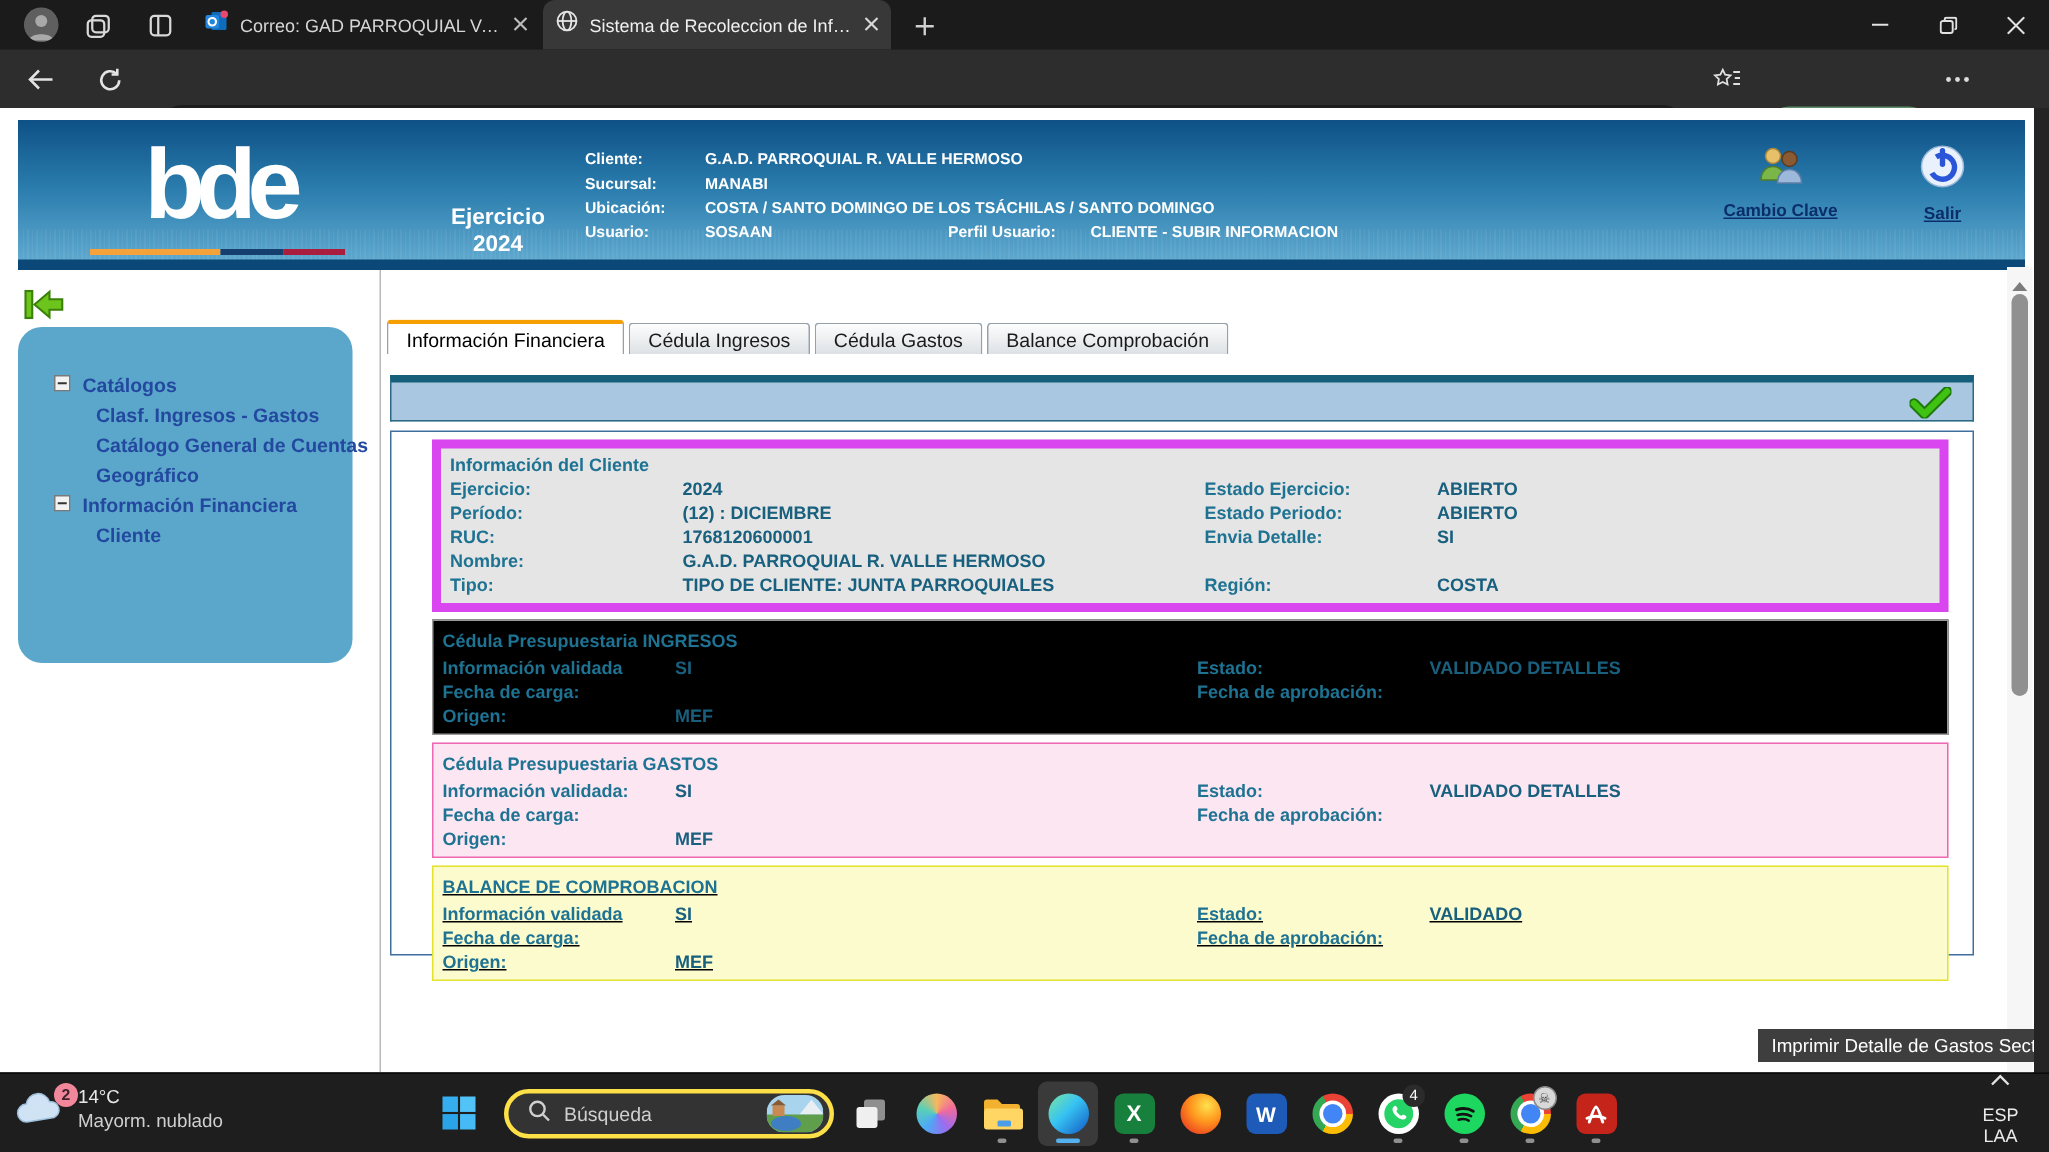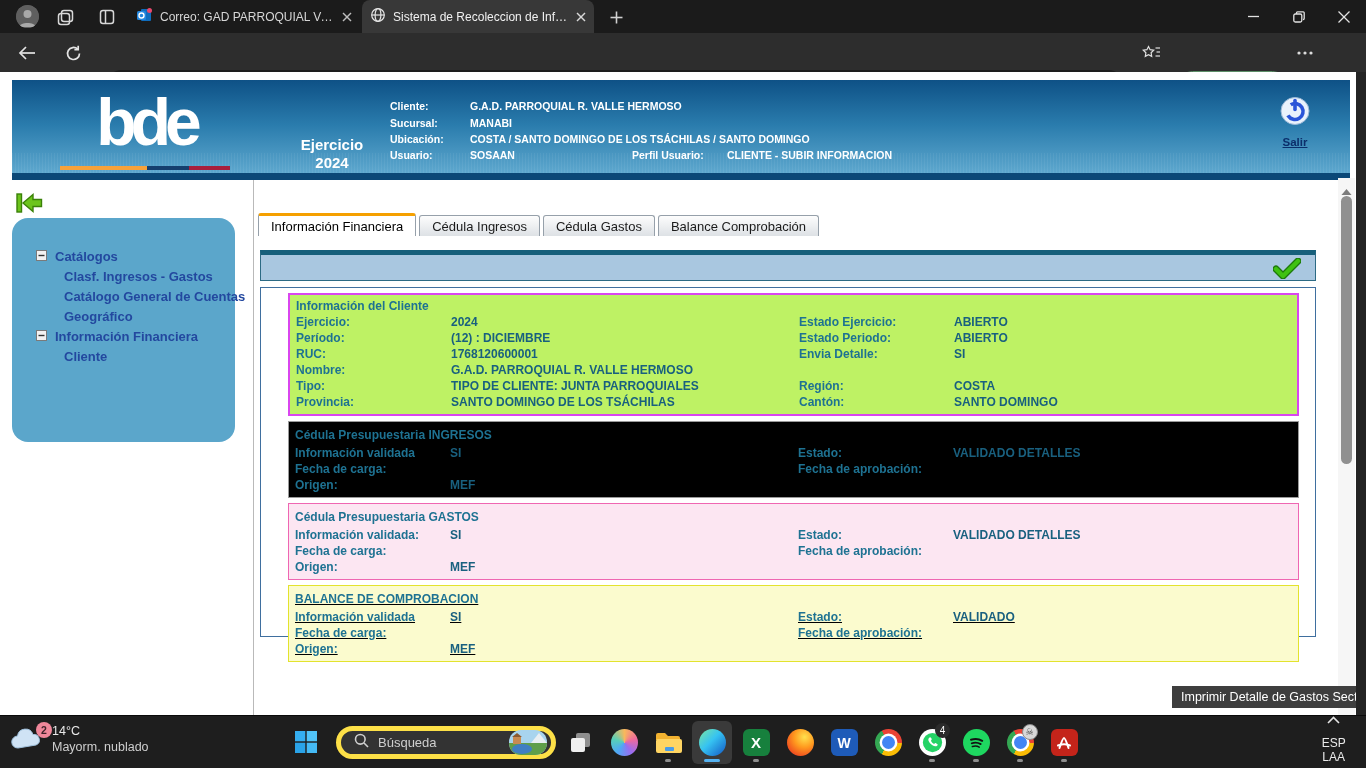--- a/index.html
+++ b/index.html
@@ -58,21 +58,21 @@
   .divider-v { position:absolute; left:253px; top:108px; width:1px; height:535px; background:#b9b9b9; }
 
   .tabs-row { position:absolute; left:258px; top:141px; display:flex; align-items:flex-end; }
   .tab-item { height:21px; margin-right:3px; padding:0 12px; display:flex; align-items:center; font-size:13px; color:#1b1b1b; background:linear-gradient(#fdfdfd,#dde1e5); border:1px solid #96a0aa; border-bottom:none; border-radius:3px 3px 0 0; }
   .tab-item.active { height:23px; background:#fff; border-top:3px solid #f5a000; color:#000; }
 
   .toolbar { position:absolute; left:260px; top:178px; width:1056px; height:31px; background:#a9c7e0; border:1px solid #2c6a84; border-top:5px solid #165f7b; }
   .toolbar .chk { position:absolute; right:14px; top:3px; }
 
   .content-box { position:absolute; left:260px; top:215px; width:1056px; height:350px; border:1px solid #3f6f9f; background:#fff; padding:5px 16px 0 27px; }
-  .client-box { border:2px solid #d946ef; background:#bef264; padding:2px 6px 4px 6px; margin-bottom:5px; }
+  .client-box { border:6px solid #d946ef; background:#e5e5e5; padding:2px 6px 4px 6px; margin-bottom:5px; }
   .sec { border:1px solid; padding:2px 6px 4px 6px; margin-bottom:5px; }
   .sec0 { background:#000000; border-color:#9a9a9a;text-decoration:underline; }
   .sec1 { background:#fce6f2; border-color:#ef66b2; }
   .sec2 { background:#fbfbce; border-color:#e3e32e;text-decoration:underline; }
   .sec-title, .crow { display:flex; height:16px; align-items:center; font-size:12px; font-weight:bold; white-space:nowrap; }
   .sec-title { color:#1e7292; height:17px; }
   .sec .sec-title { height:21px; }
   .lab { color:#1e7292; }
   .val { color:#19607f; }
   .c1 { width:155px; } .c2 { width:348px; } .c3 { width:155px; } .c4 { flex:1; }
@@ -81,21 +81,21 @@
   .sb-up { position:absolute; top:4px; left:3px; }
   .sb-thumb { position:absolute; top:18px; left:3px; width:11px; height:268px; background:#909090; border-radius:6px; }
   .tooltip-inner { position:absolute; left:1172px; top:614px; background:#3e3e3e; color:#fff; font-size:12.5px; padding:4px 9px; white-space:nowrap; }
 
   
   .taskbar { position:absolute; left:0; right:0; bottom:0; height:53px; background:#1e1e1e; border-top:1px solid #0a0a0a; }
   .weather { position:absolute; left:10px; top:7px; display:flex; align-items:center; gap:8px; }
   .weather .wtxt { color:#e8e8e8; font-size:12.5px; line-height:16px; }
   .wbadge { position:absolute; left:26px; top:-4px; width:16px; height:16px; border-radius:50%; background:#f0879a; color:#40222a; font-size:10.5px; font-weight:bold; display:flex; align-items:center; justify-content:center; }
   .start { position:absolute; left:294px; top:14px; }
-  .searchpill { position:absolute; left:336px; top:10px; width:220px; height:33px; border-radius:17px; background:#333333; border:5px solid #fde047; display:flex; align-items:center; padding:0 4px 0 13px; }
+  .searchpill { position:absolute; left:336px; top:10px; width:220px; height:33px; border-radius:17px; background:#333333; border:3px solid #fde047; display:flex; align-items:center; padding:0 4px 0 13px; }
   .searchpill .stxt { color:#cfcfcf; font-size:13px; margin-left:9px; flex:1; }
   .scene { width:38px; height:25px; border-radius:12px; overflow:hidden; }
   .tb-icons { position:absolute; left:560px; top:5px; display:flex; gap:4px; }
   .tbi { width:40px; height:43px; display:flex; align-items:center; justify-content:center; position:relative; border-radius:6px; }
   .tbi.active-app { background:#3a3a3a; }
   .rdot { position:absolute; bottom:2px; left:50%; transform:translateX(-50%); width:6px; height:3px; border-radius:2px; background:#8f8f8f; }
   .rbar { position:absolute; bottom:2px; left:50%; transform:translateX(-50%); width:16px; height:3px; border-radius:2px; background:#55b2f1; }
   .sq26 { width:27px; height:27px; border-radius:6px; display:flex; align-items:center; justify-content:center; font-weight:bold; color:#fff; }
   .circ27 { width:27px; height:27px; border-radius:50%; position:relative; }
   .appbadge { position:absolute; top:2px; right:2px; width:15px; height:15px; border-radius:50%; background:#2b2b2b; color:#fff; font-size:10px; display:flex; align-items:center; justify-content:center; }
@@ -272,20 +272,31 @@
           <span>COSTA / SANTO DOMINGO DE LOS TSÁCHILAS / SANTO DOMINGO</span>
         </div>
         <div class="hrow">
           <span class="hlab">Usuario:</span>
           <span class="hval-fixed">SOSAAN</span>
           <span class="perfil-lab">Perfil Usuario:</span>
           <span>CLIENTE - SUBIR INFORMACION</span>
         </div>
       </div>
 
+      <div class="hdr-link hdr-cambio">
+        <span>
+          <svg width="36" height="28" viewBox="0 0 36 28">
+              <circle cx="13" cy="8" r="5" fill="#e8c06a" stroke="#a8863a"></circle>
+              <path d="M5 24c0-6 4-9 8-9s8 3 8 9z" fill="#7ab648" stroke="#4d7d2a"></path>
+              <circle cx="24" cy="10" r="5" fill="#8a5a33" stroke="#5d3a1e"></circle>
+              <path d="M16 26c0-6 4-9 8-9s8 3 8 9z" fill="#9cb8da" stroke="#5e7da5"></path>
+            </svg>
+        </span>
+        <br><span class="lk">Cambio Clave</span>
+      </div>
       <div class="hdr-link hdr-salir">
         <span>
           <svg width="32" height="30" viewBox="0 0 32 30">
               <ellipse cx="16" cy="15" rx="14" ry="13.5" fill="#e9f2fc" stroke="#9bb8d8"></ellipse>
               <circle cx="16" cy="15.5" r="8" fill="none" stroke="#2a55d8" stroke-width="3.6" stroke-dasharray="38 13" transform="rotate(-122 16 15.5)"></circle>
               <line x1="16" y1="4.5" x2="16" y2="13.5" stroke="#2a55d8" stroke-width="3.6" stroke-linecap="round"></line>
             </svg>
         </span>
         <br><span class="lk">Salir</span>
       </div>
@@ -385,26 +396,20 @@
             <span class="val c2">G.A.D. PARROQUIAL R. VALLE HERMOSO</span>
             <span class="lab c3"></span>
             <span class="val c4"></span>
           </div>
         <div class="crow">
             <span class="lab c1">Tipo:</span>
             <span class="val c2">TIPO DE CLIENTE: JUNTA PARROQUIALES</span>
             <span class="lab c3">Región:</span>
             <span class="val c4">COSTA</span>
           </div>
-        <div class="crow">
-            <span class="lab c1">Provincia:</span>
-            <span class="val c2">SANTO DOMINGO DE LOS TSÁCHILAS</span>
-            <span class="lab c3">Cantón:</span>
-            <span class="val c4">SANTO DOMINGO</span>
-          </div>
       </div>
 
       <div class="sec sec0">
         <div class="sec-title">Cédula Presupuestaria INGRESOS</div>
         <div class="crow">
             <span class="lab c1">Información validada</span>
             <span class="val c2">SI</span>
             <span class="lab c3">Estado:</span>
             <span class="val c4">VALIDADO DETALLES</span>
           </div>

